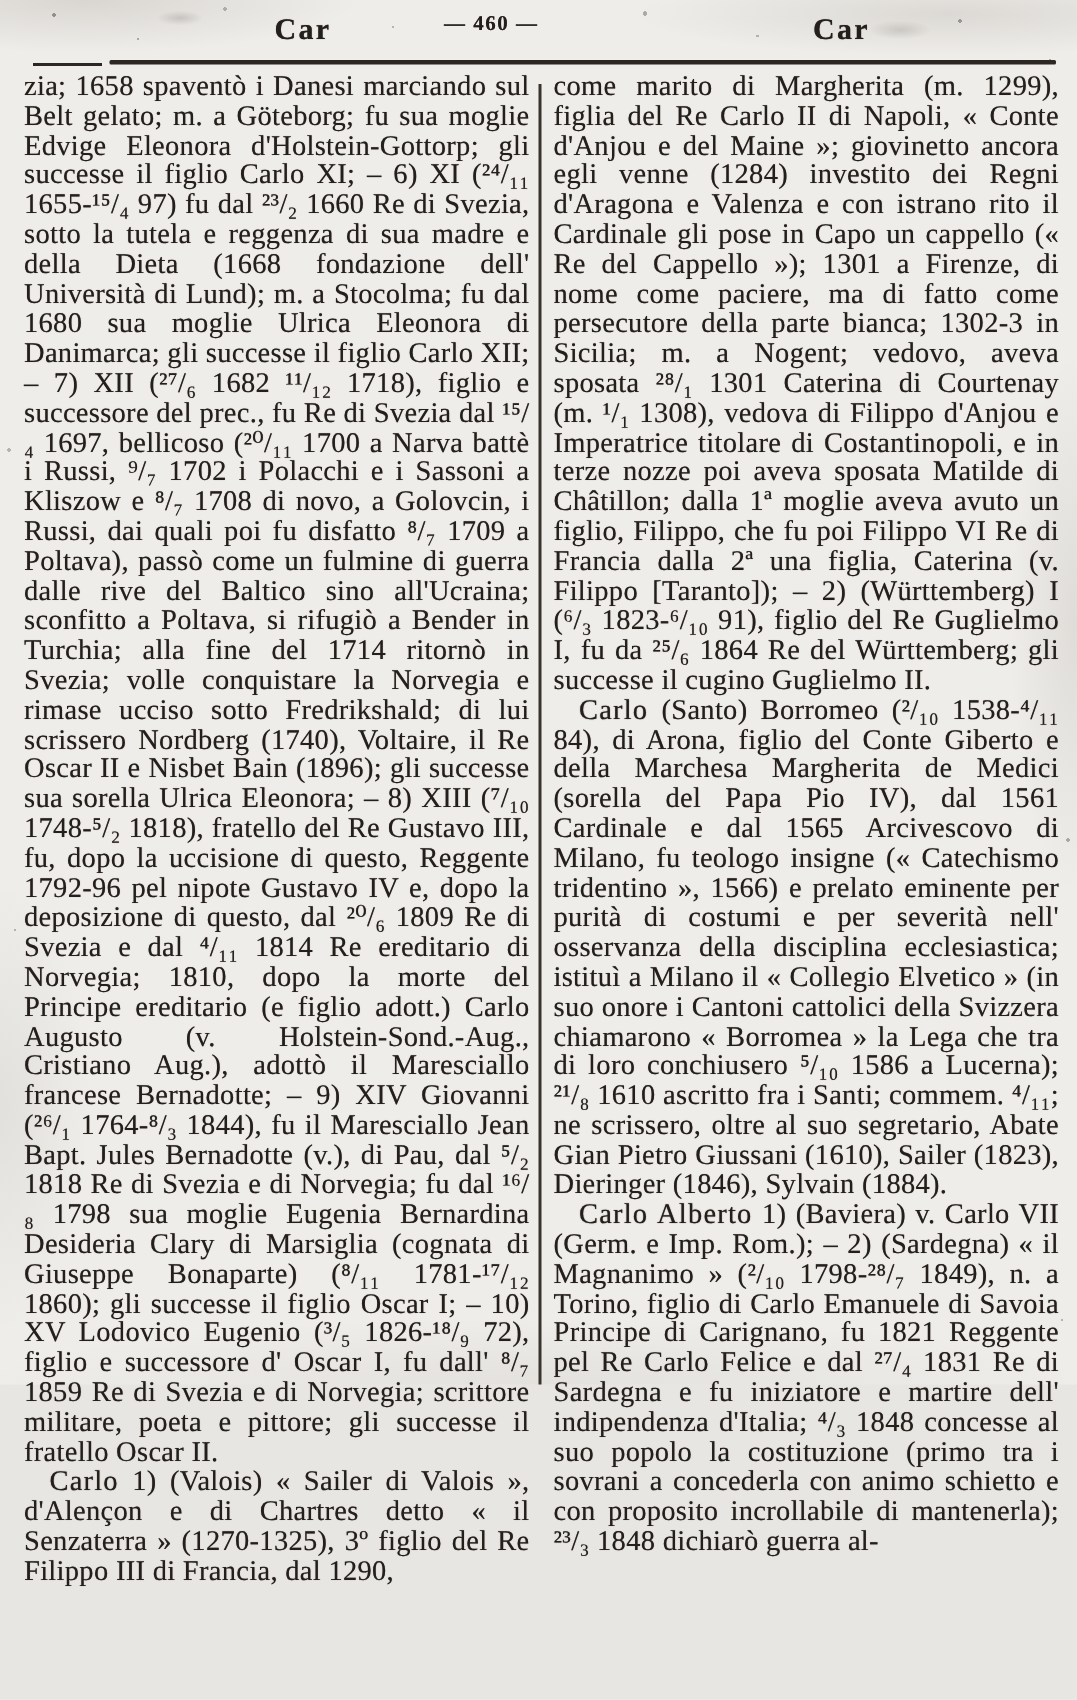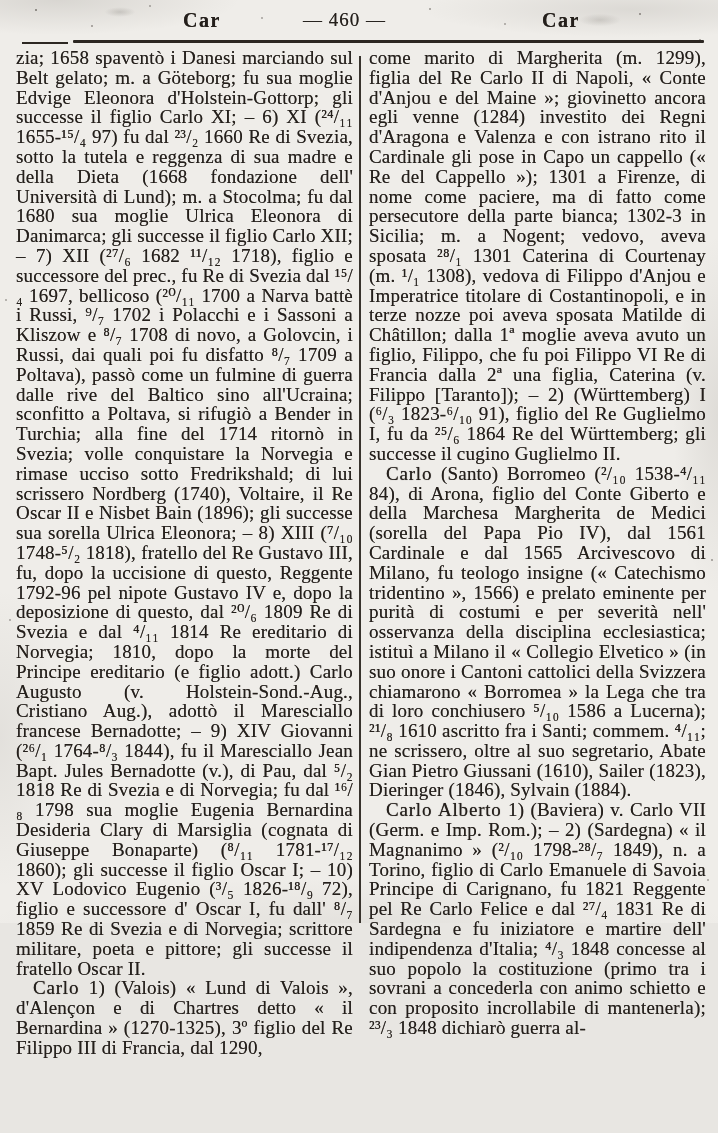--- a/index.html
+++ b/index.html
@@ -41,22 +41,22 @@
     background-repeat:no-repeat;
   }
   .running-head{position:absolute;top:9px;left:0;width:100%;height:26px;color:#241f1b;}
   .head-word{
     position:absolute;top:0;font-weight:700;font-size:20px;letter-spacing:1.5px;
     text-shadow:0 0 .5px rgba(36,31,27,.8);
   }
   .head-word.left{left:183px;}
   .head-word.right{left:542px;}
   .head-page{
-    position:absolute;top:0;left:296px;width:90px;text-align:right;
-    font-weight:400;font-size:19px;letter-spacing:1px;color:#241f1b;
+    position:absolute;top:0;left:296px;width:90px;text-align:left;
+    font-weight:700;font-size:14px;letter-spacing:1px;color:#241f1b;
     text-shadow:0 0 .4px rgba(36,31,27,.7);
   }
   .rule-left{position:absolute;top:42px;left:22px;width:46px;height:2px;background:#2c2722;}
   .rule-main{position:absolute;top:40px;left:73px;width:631px;height:3px;background:#2c2722;border-radius:1px;}
   .col-divider{position:absolute;top:56px;bottom:0;left:359px;width:2px;background:#38332d;}
   .col{
     position:absolute;top:48px;width:337px;
     color:#241f1b;font-size:19px;line-height:19.8px;
     text-align:justify;letter-spacing:.2px;
     text-shadow:0 0 .45px rgba(36,31,27,.65);
@@ -75,20 +75,20 @@
   <div class="running-head">
     <span class="head-word left">Car</span>
     <span class="head-page">— 460 —</span>
     <span class="head-word right">Car</span>
   </div>
   <div class="rule-left"></div>
   <div class="rule-main"></div>
   <div class="col-divider"></div>
   <div class="col col-left">
       <p class="para"><span>zia; 1658 spaventò i Danesi marciando sul Belt gelato; m. a Göteborg; fu sua moglie </span><span class="it">Edvige Eleonora</span><span> d'</span><span class="it">Holstein-Gottorp</span><span>; gli successe il figlio Carlo XI; – 6) </span><span class="it">XI</span><span> (²⁴/₁₁ 1655-¹⁵/₄ 97) fu dal ²³/₂ 1660 Re di Svezia, sotto la tutela e reggenza di sua madre e della Dieta (1668 fondazione dell' Università di Lund); m. a Stocolma; fu dal 1680 sua moglie </span><span class="it">Ulrica Eleonora</span><span> di </span><span class="it">Danimarca</span><span>; gli successe il figlio Carlo XII; – 7) </span><span class="it">XII</span><span> (²⁷/₆ 1682 ¹¹/₁₂ 1718), figlio e successore del prec., fu Re di Svezia dal ¹⁵/₄ 1697, bellicoso (²⁰/₁₁ 1700 a Narva battè i Russi, ⁹/₇ 1702 i Polacchi e i Sassoni a Kliszow e ⁸/₇ 1708 di novo, a Golovcin, i Russi, dai quali poi fu disfatto ⁸/₇ 1709 a Poltava), passò come un fulmine di guerra dalle rive del Baltico sino all'Ucraina; sconfitto a Poltava, si rifugiò a Bender in Turchia; alla fine del 1714 ritornò in Svezia; volle conquistare la Norvegia e rimase ucciso sotto Fredrikshald; di lui scrissero Nordberg (1740), Voltaire, il Re Oscar II e Nisbet Bain (1896); gli successe sua sorella Ulrica Eleonora; – 8) </span><span class="it">XIII</span><span> (⁷/₁₀ 1748-⁵/₂ 1818), fratello del Re Gustavo III, fu, dopo la uccisione di questo, Reggente 1792-96 pel nipote Gustavo IV e, dopo la deposizione di questo, dal ²⁰/₆ 1809 Re di Svezia e dal ⁴/₁₁ 1814 Re ereditario di Norvegia; 1810, dopo la morte del Principe ereditario (e figlio adott.) Carlo Augusto (v. Holstein-Sond.-Aug., Cristiano Aug.), adottò il Maresciallo francese Bernadotte; – 9) </span><span class="it">XIV</span><span> Giovanni (²⁶/₁ 1764-⁸/₃ 1844), fu il Maresciallo Jean Bapt. Jules </span><span class="it">Bernadotte</span><span> (v.), di Pau, dal ⁵/₂ 1818 Re di Svezia e di Norvegia; fu dal ¹⁶/₈ 1798 sua moglie </span><span class="it">Eugenia</span><span> Bernardina Desideria </span><span class="it">Clary</span><span> di Marsiglia (cognata di Giuseppe Bonaparte) (⁸/₁₁ 1781-¹⁷/₁₂ 1860); gli successe il figlio Oscar I; – 10) </span><span class="it">XV</span><span> Lodovico Eugenio (³/₅ 1826-¹⁸/₉ 72), figlio e successore d' Oscar I, fu dall' ⁸/₇ 1859 Re di Svezia e di Norvegia; scrittore militare, poeta e pittore; gli successe il fratello Oscar II.</span></p>
-      <p class="para indent"><span class="bd">Carlo</span><span> 1) (</span><span class="it">Valois</span><span>) « Lund di </span><span class="it">Valois</span><span> », d'Alençon e di Chartres detto « il </span><span class="it">Bernardina</span><span> » (1270-1325), 3º figlio del Re Filippo III di Francia, dal 1290,</span></p>
+      <p class="para indent"><span class="bd">Carlo</span><span> 1) (</span><span class="it">Valois</span><span>) « Sailer di </span><span class="it">Valois</span><span> », d'Alençon e di Chartres detto « il </span><span class="it">Senzaterra</span><span> » (1270-1325), 3º figlio del Re Filippo III di Francia, dal 1290,</span></p>
     </div>
   <div class="col col-right">
       <p class="para"><span>come marito di </span><span class="it">Margherita</span><span> (m. 1299), figlia del Re Carlo II di </span><span class="it">Napoli,</span><span> « Conte d'</span><span class="it">Anjou</span><span> e del </span><span class="it">Maine</span><span> »; giovinetto ancora egli venne (1284) investito dei Regni d'Aragona e Valenza e con istrano rito il Cardinale gli pose in Capo un cappello (« Re del Cappello »); 1301 a Firenze, di nome come paciere, ma di fatto come persecutore della parte bianca; 1302-3 in Sicilia; m. a Nogent; vedovo, aveva sposata ²⁸/₁ 1301 </span><span class="it">Caterina</span><span> di </span><span class="it">Courtenay</span><span> (m. ¹/₁ 1308), vedova di Filippo d'Anjou e Imperatrice titolare di Costantinopoli, e in terze nozze poi aveva sposata Matilde di </span><span class="it">Châtillon</span><span>; dalla 1ª moglie aveva avuto un figlio, Filippo, che fu poi Filippo VI Re di Francia dalla 2ª una figlia, Caterina (v. Filippo [Taranto]); – 2) (</span><span class="it">Württemberg</span><span>) </span><span class="it">I</span><span> (⁶/₃ 1823-⁶/₁₀ 91), figlio del Re Guglielmo I, fu da ²⁵/₆ 1864 Re del Württemberg; gli successe il cugino Guglielmo II.</span></p>
       <p class="para indent"><span class="bd">Carlo</span><span> (Santo) </span><span class="it">Borromeo</span><span> (²/₁₀ 1538-⁴/₁₁ 84), di Arona, figlio del Conte Giberto e della Marchesa Margherita de </span><span class="it">Medici</span><span> (sorella del Papa Pio IV), dal 1561 Cardinale e dal 1565 Arcivescovo di Milano, fu teologo insigne (« Catechismo tridentino », 1566) e prelato eminente per purità di costumi e per severità nell' osservanza della disciplina ecclesiastica; istituì a Milano il « Collegio Elvetico » (in suo onore i Cantoni cattolici della Svizzera chiamarono « Borromea » la Lega che tra di loro conchiusero ⁵/₁₀ 1586 a Lucerna); ²¹/₈ 1610 ascritto fra i Santi; commem. ⁴/₁₁; ne scrissero, oltre al suo segretario, Abate Gian Pietro </span><span class="it">Giussani</span><span> (1610), Sailer (1823), Dieringer (1846), Sylvain (1884).</span></p>
       <p class="para indent"><span class="bd">Carlo Alberto</span><span> 1) (</span><span class="it">Baviera</span><span>) v. Carlo VII (Germ. e Imp. Rom.); – 2) (</span><span class="it">Sardegna</span><span>) « il </span><span class="it">Magnanimo</span><span> » (²/₁₀ 1798-²⁸/₇ 1849), n. a Torino, figlio di Carlo Emanuele di </span><span class="it">Savoia</span><span> Principe di </span><span class="it">Carignano</span><span>, fu 1821 Reggente pel Re Carlo Felice e dal ²⁷/₄ 1831 Re di Sardegna e fu iniziatore e martire dell' indipendenza d'Italia; ⁴/₃ 1848 concesse al suo popolo la costituzione (primo tra i sovrani a concederla con animo schietto e con proposito incrollabile di mantenerla); ²³/₃ 1848 dichiarò guerra al-</span></p>
     </div>
 </div>
 
 </body></html>

